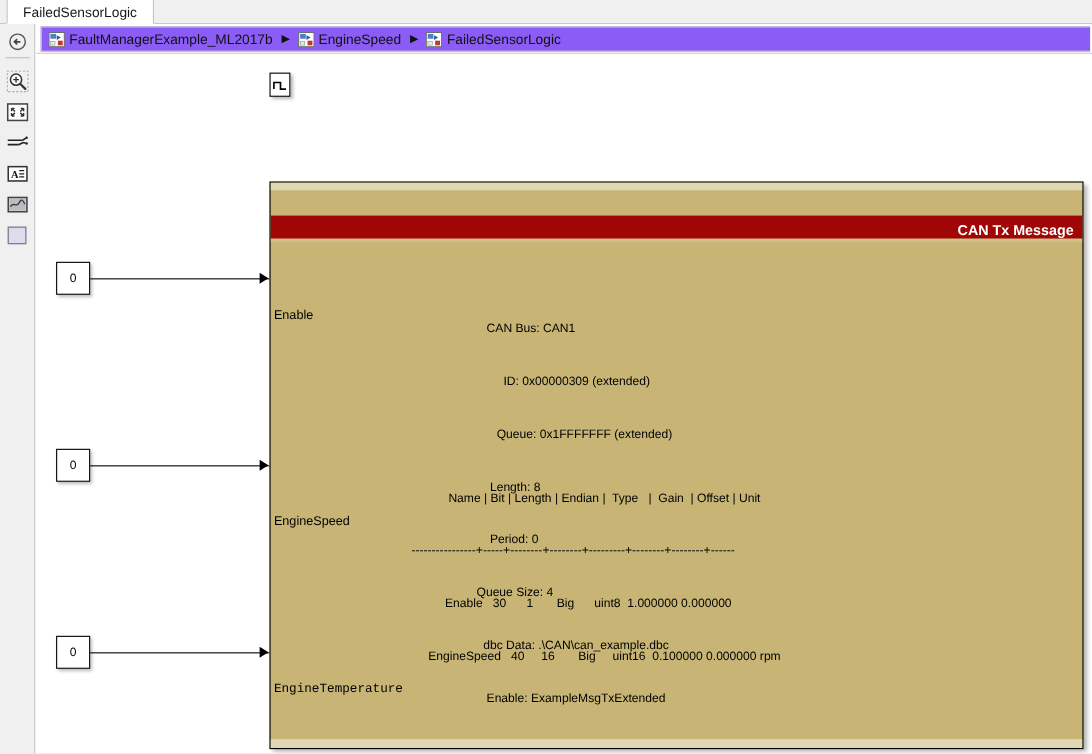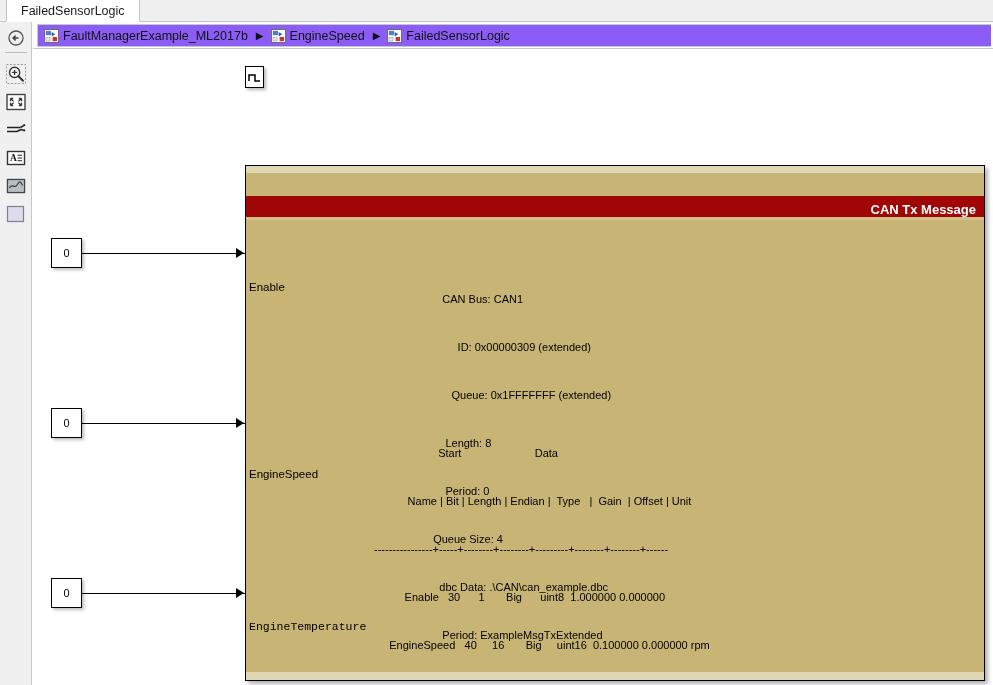--- a/index.html
+++ b/index.html
@@ -407,25 +407,24 @@
     <div class="port-label" style="top:455px;font-family:Liberation Mono, monospace;">EngineTemperature</div>
 
     <div class="mono params">
       <span class="prow">      CAN Bus: CAN1</span>
       <span class="prow">           ID: 0x00000309 (extended)</span>
       <span class="prow">         Queue: 0x1FFFFFFF (extended)</span>
       <span class="prow">       Length: 8</span>
       <span class="prow">       Period: 0</span>
       <span class="prow">   Queue Size: 4</span>
       <span class="prow">     dbc Data: .\CAN\can_example.dbc</span>
-      <span class="prow">      Period: ExampleMsgTxExtended</span>
+      <span class="prow">      Enable: ExampleMsgTxExtended</span>
     </div>
 
     <div class="mono sigtable">
-      <span class="trow">                     Start                        Data</span>
       <span class="trow">           Name | Bit | Length | Endian |  Type   |  Gain  | Offset | Unit</span>
       <span class="trow">----------------+-----+--------+--------+---------+--------+--------+------</span>
       <span class="trow">          Enable   30      1       Big      uint8  1.000000 0.000000</span>
       <span class="trow">     EngineSpeed   40     16       Big     uint16  0.100000 0.000000 rpm</span>
       
     </div>
 
     <div class="can-bottomstrip"></div>
   </div>
 

